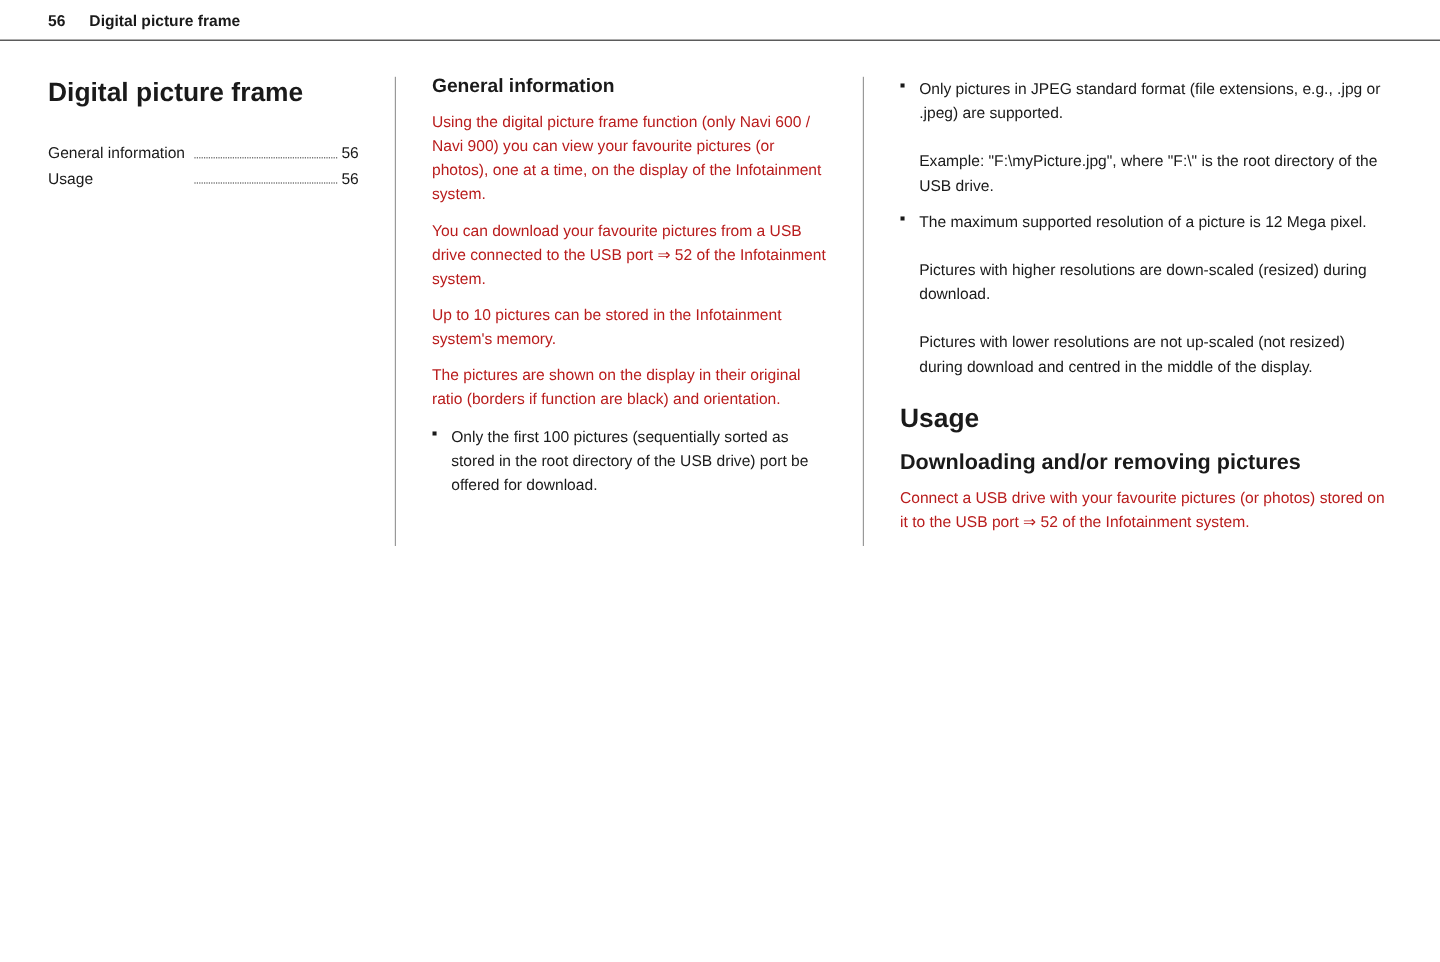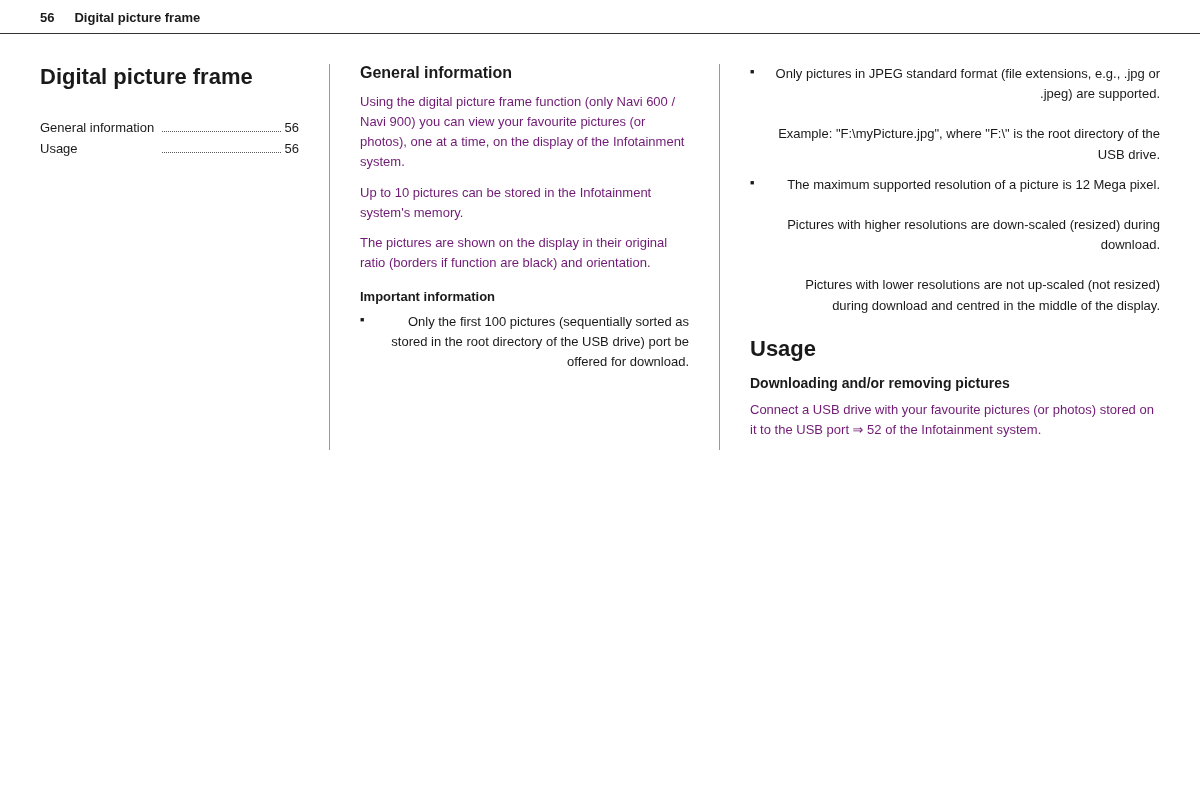--- a/index.html
+++ b/index.html
@@ -101,28 +101,27 @@
       font-size: 13px;
       font-weight: bold;
       margin-bottom: 8px;
       margin-top: 16px;
     }
 
     .body-paragraph {
       font-size: 13px;
       line-height: 1.55;
       margin-bottom: 10px;
-      color: #701a75;
+      color: #b91c1c;
     }
 
     .bullet-list {
       list-style: none;
       padding: 0;
       margin: 0 0 10px 0;
-      text-align: right;
     }
 
     .bullet-list li {
       font-size: 13px;
       line-height: 1.55;
       margin-bottom: 10px;
       padding-left: 16px;
       position: relative;
     }
 
@@ -139,21 +138,21 @@
       margin-top: 20px;
     }
 
     .usage-title {
       font-size: 22px;
       font-weight: bold;
       margin-bottom: 12px;
     }
 
     .sub-section-heading {
-      font-size: 14px;
+      font-size: 18px;
       font-weight: bold;
       margin-bottom: 8px;
       line-height: 1.3;
     }
   </style>
 </head>
 <body>
 
 <div class="page-header">
   <span class="page-number-header">56</span>
@@ -175,26 +174,26 @@
       <span class="toc-dots"></span>
       <span class="toc-number">56</span>
     </div>
   </div>
 
   <div class="col-middle">
     <h2 class="section-heading">General information</h2>
 
     <p class="body-paragraph">Using the digital picture frame function (only Navi 600 / Navi 900) you can view your favourite pictures (or photos), one at a time, on the display of the Infotainment system.</p>
 
+    <p class="body-paragraph">You can download your favourite pictures from a USB drive connected to the USB port ⇒ 52 of the Infotainment system.</p>
 
     <p class="body-paragraph">Up to 10 pictures can be stored in the Infotainment system's memory.</p>
 
     <p class="body-paragraph">The pictures are shown on the display in their original ratio (borders if function are black) and orientation.</p>
 
-    <h3 class="section-subheading">Important information</h3>
 
     <ul class="bullet-list">
       <li>Only the first 100 pictures (sequentially sorted as stored in the root directory of the USB drive) port be offered for download.</li>
     </ul>
   </div>
 
   <div class="col-right">
 
     <ul class="bullet-list">
       <li>

